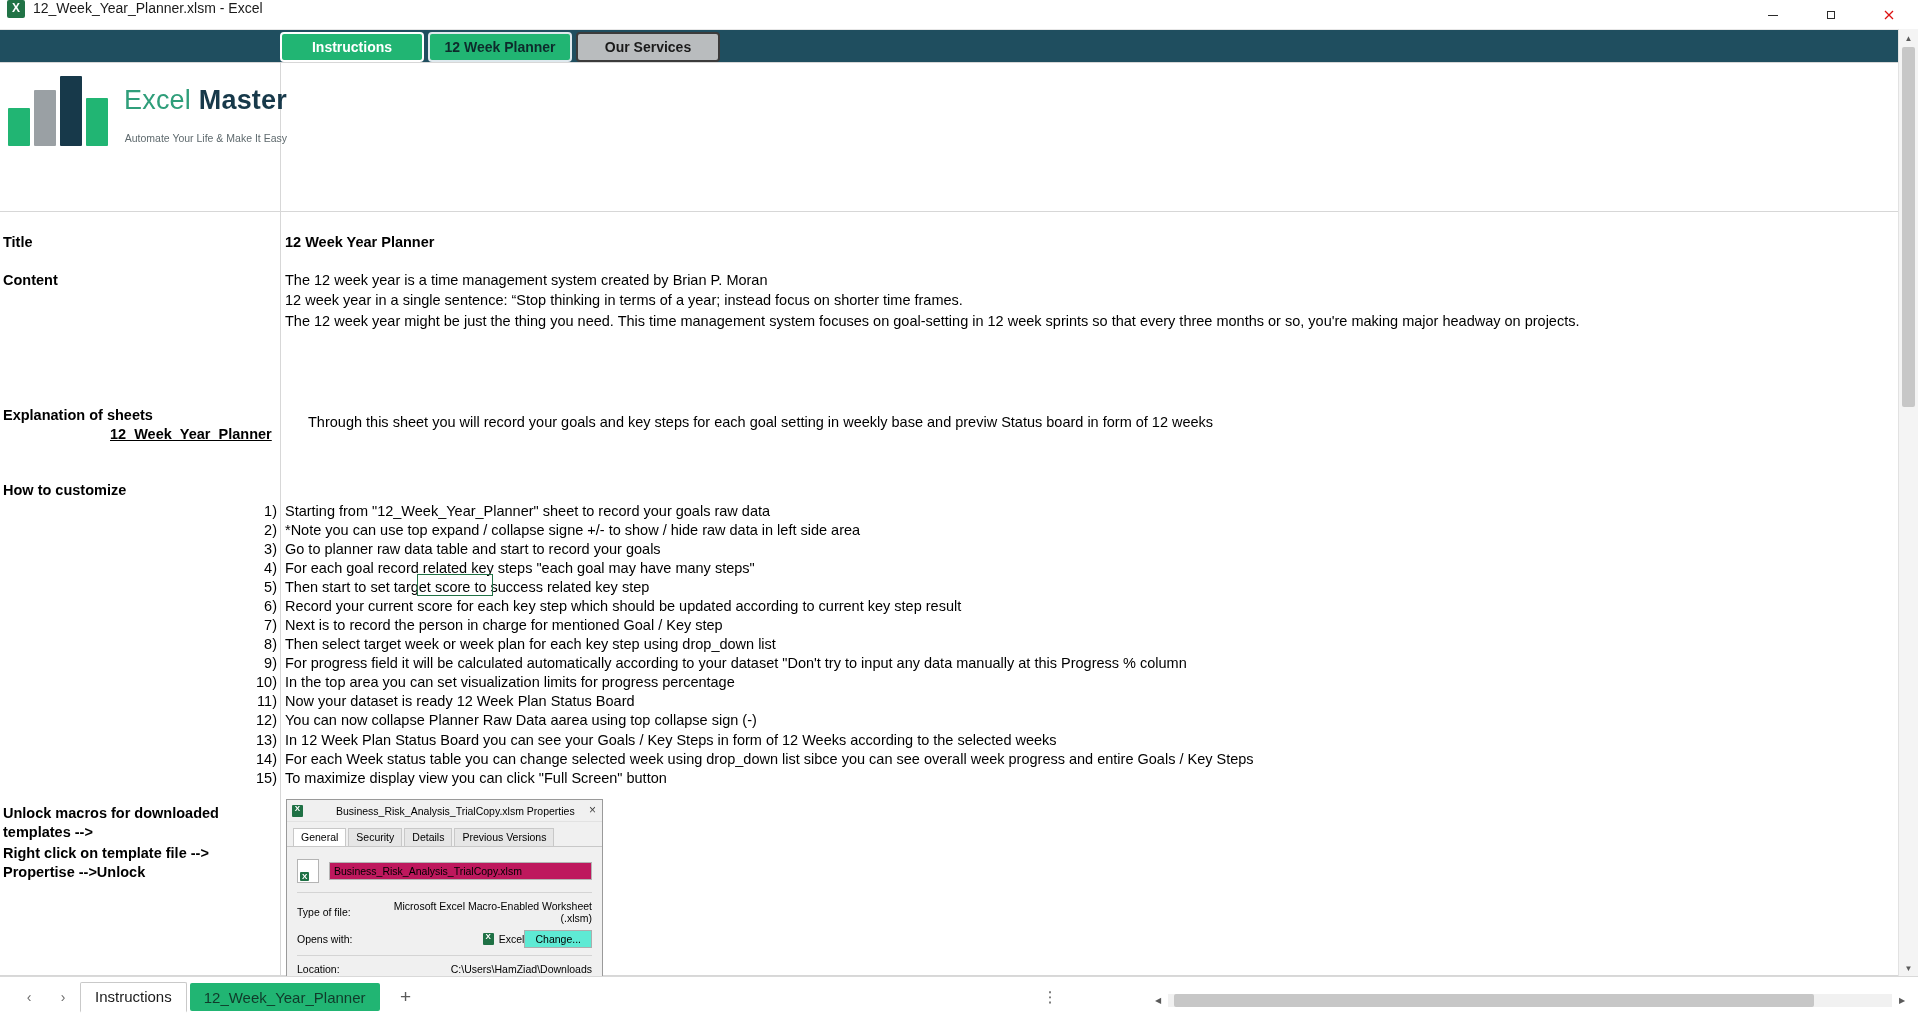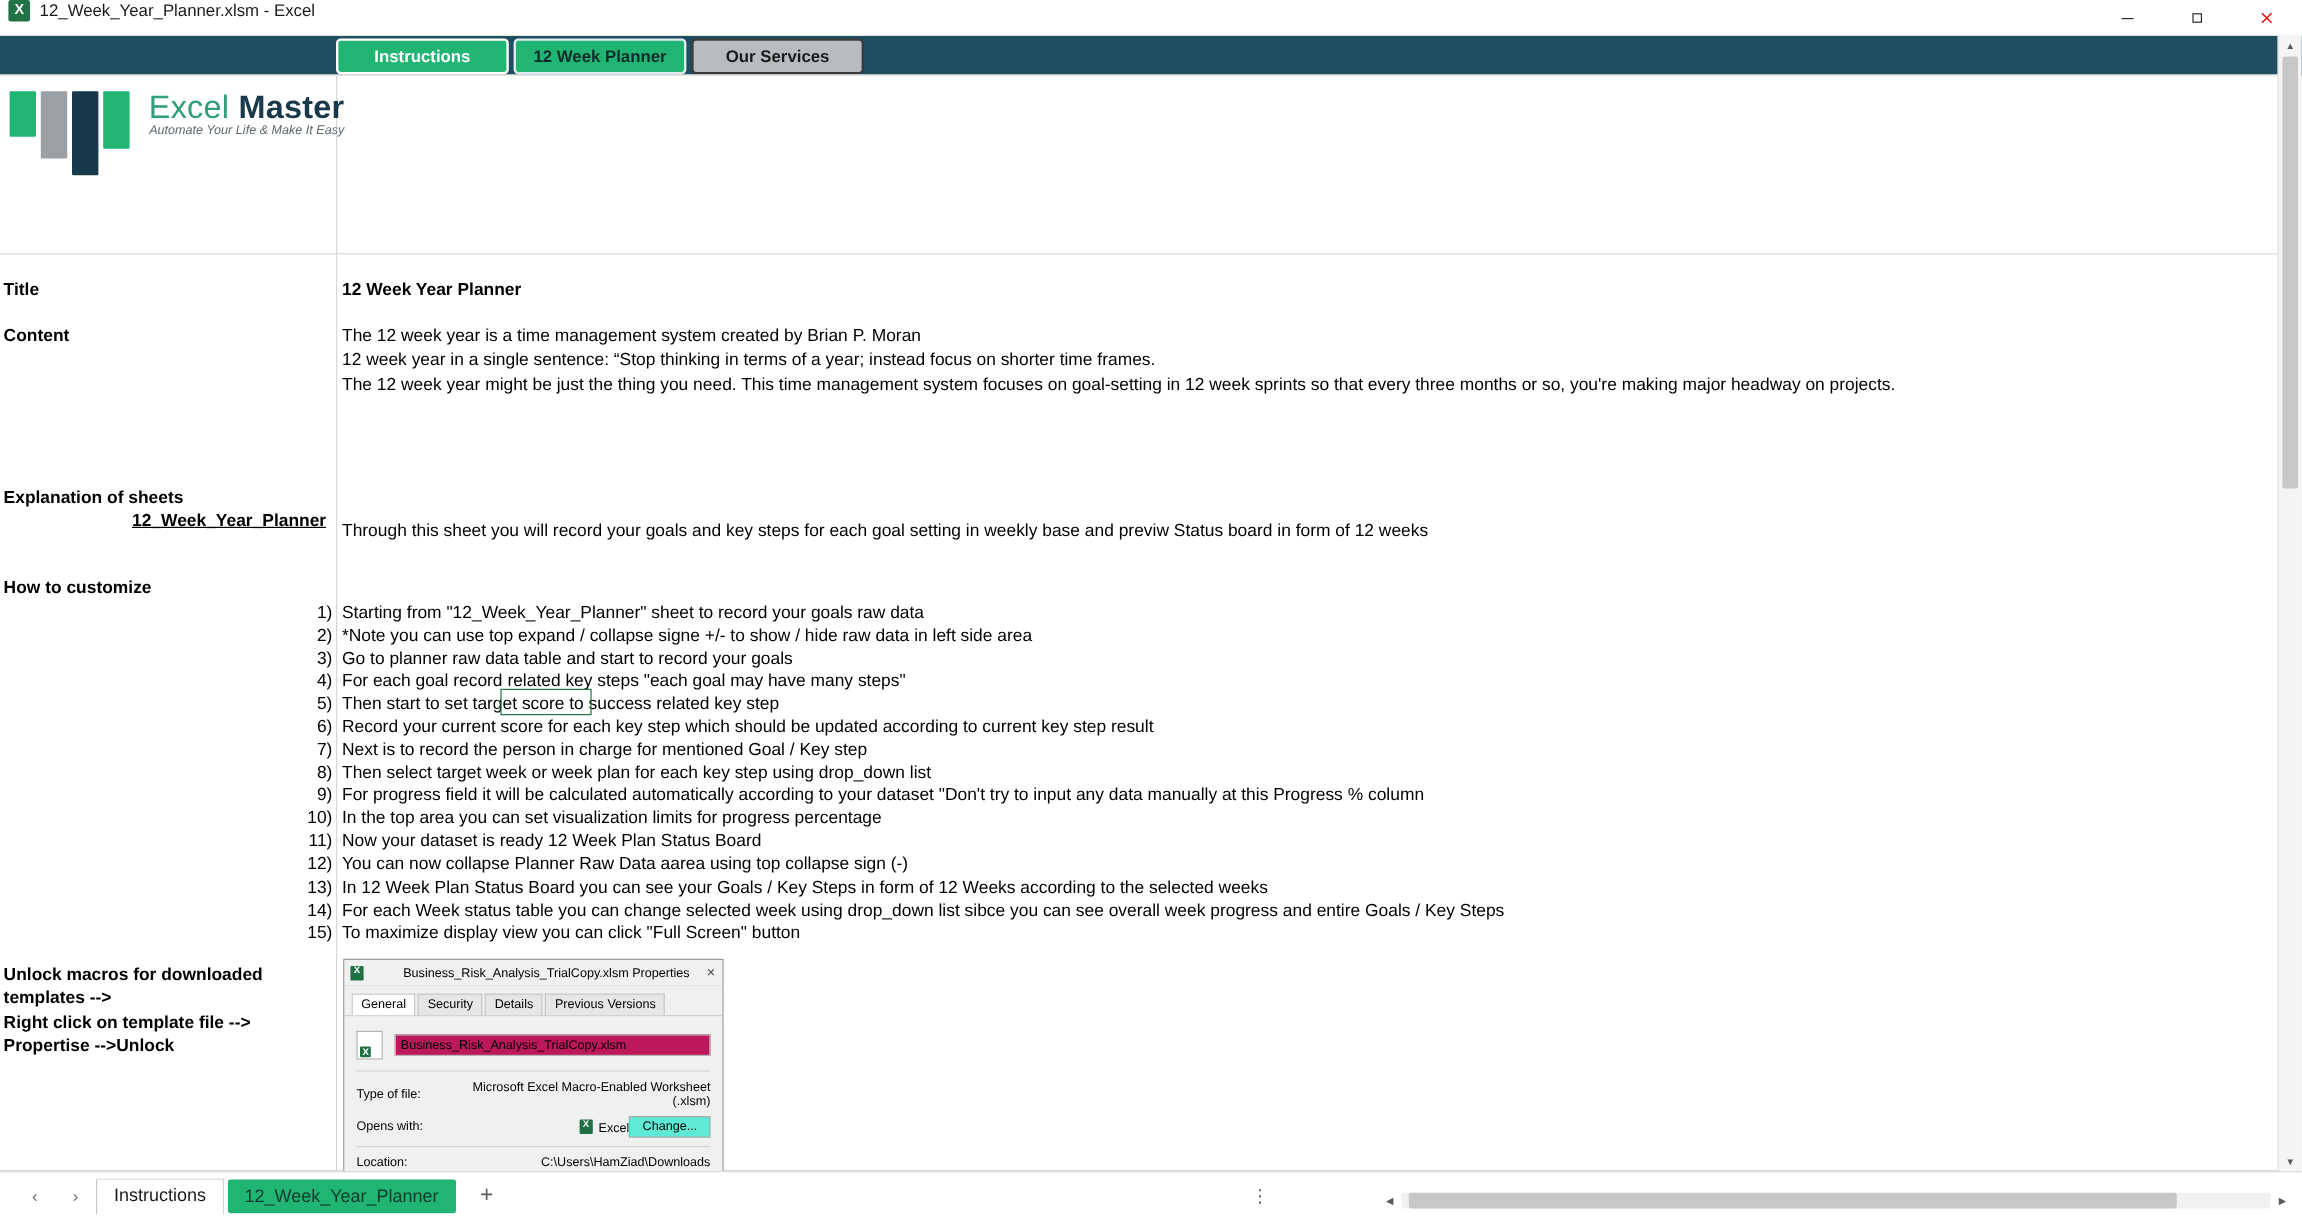--- a/index.html
+++ b/index.html
@@ -119,45 +119,44 @@
     left: 0; right: 0;
     height: 1px;
     background: #d7d7d7;
   }
 
   
   .logo-wrap {
     position: absolute;
     top: 14px; left: 8px;
     display: flex;
-    align-items: flex-start;
+    align-items: flex-end;
     height: 70px;
   }
   .bar { width: 22px; margin-right: 4px; border-radius: 1px; }
   .bar1 { height: 38px; background: #21b573; }
   .bar2 { height: 56px; background: #9aa0a4; }
   .bar3 { height: 70px; background: #17394a; }
   .bar4 { height: 48px; background: #21b573; }
   .logo-text {
     margin-left: 12px;
     margin-bottom: 2px;
   }
   .logo-title {
     font-size: 27px;
     color: #2f9e7a;
     letter-spacing: .2px;
     line-height: 1;
   }
   .logo-title b { color: #17394a; font-weight: bold; }
   .logo-sub {
     font-size: 10.5px;
-    font-style: italic;
     color: #5f6a6e;
     text-align: right;
-    margin-top: 0;
+    margin-top: 18px;
   }
 
   .lbl {
     position: absolute;
     font-size: 14.5px;
     font-weight: bold;
     color: #000;
     left: 3px;
   }
   .cell {
@@ -420,21 +419,21 @@
   <div class="lbl" style="top:172px;">Title</div>
   <div class="cell bold" style="top:172px;">12 Week Year Planner</div>
 
   <div class="lbl" style="top:210px;">Content</div>
   <div class="cell" style="top:210px;">The 12 week year is a time management system created by Brian P. Moran</div>
   <div class="cell" style="top:230px;">12 week year in a single sentence: “Stop thinking in terms of a year; instead focus on shorter time frames.</div>
   <div class="cell" style="top:251px;">The 12 week year might be just the thing you need. This time management system focuses on goal-setting in 12 week sprints so that every three months or so, you're making major headway on projects.</div>
 
   <div class="lbl" style="top:345px;">Explanation of sheets</div>
   <div class="sheet-link" style="top:364px;">12_Week_Year_Planner</div>
-  <div class="cell" style="top:373px;">Through this sheet you will record your goals and key steps for each goal setting in weekly base and previw Status board in form of 12 weeks</div>
+  <div class="cell" style="top:352px;margin-left:23px;">Through this sheet you will record your goals and key steps for each goal setting in weekly base and previw Status board in form of 12 weeks</div>
 
   <div class="lbl" style="top:420px;">How to customize</div>
 
   <div class="num" style="top:441px;">1)</div>
   <div class="step" style="top:441px;">Starting from "12_Week_Year_Planner" sheet to record your goals raw data</div>
   <div class="num" style="top:460px;">2)</div>
   <div class="step" style="top:460px;">*Note you can use top expand / collapse signe +/- to show / hide raw data in left side area</div>
   <div class="num" style="top:479px;">3)</div>
   <div class="step" style="top:479px;">Go to planner raw data table and start to record your goals</div>
   <div class="num" style="top:498px;">4)</div>

